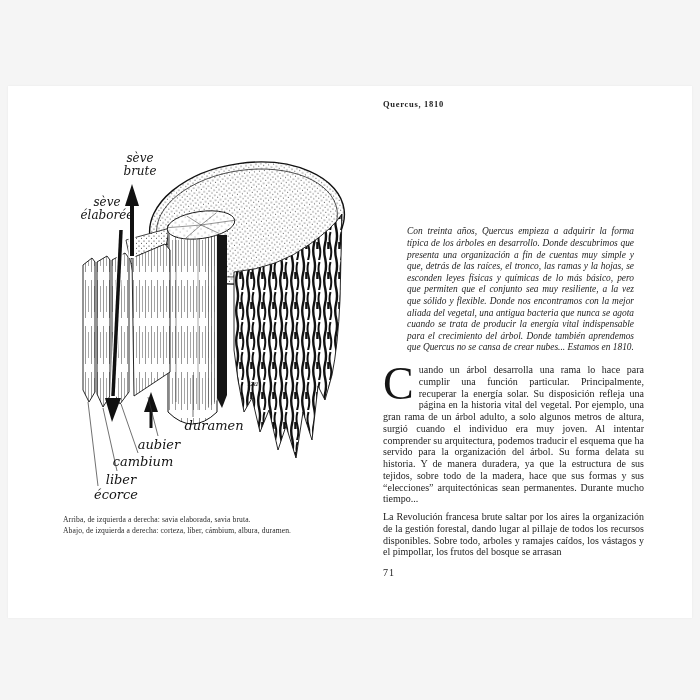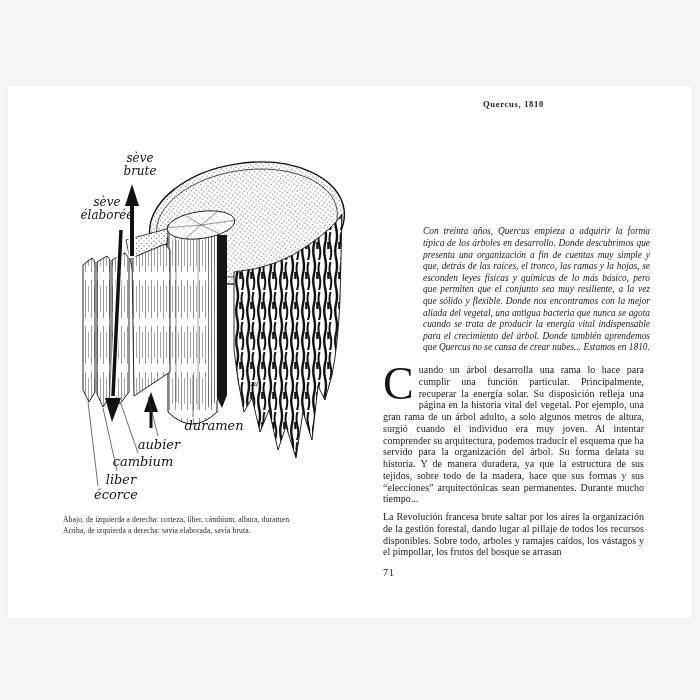--- a/index.html
+++ b/index.html
@@ -16,25 +16,25 @@
   
   .figure{position:absolute;left:40px;top:54px;width:300px;height:370px;}
   .hand{font-family:"DejaVu Serif", serif;font-style:italic;fill:#141414;}
   .caption{
     position:absolute;left:55px;top:428px;width:300px;
     font-size:7.6px;line-height:11px;color:#2a2a2a;letter-spacing:0.1px;
   }
   
   .column{position:absolute;left:375px;top:0;width:261px;height:532px;color:#1c1c1c;}
   .running-head{
-    position:absolute;top:13px;left:0;right:0;text-align:center;
+    position:absolute;top:13px;left:0;right:0;
     font-size:8.5px;font-weight:bold;letter-spacing:0.7px;color:#222;
   }
   .intro{
-    position:absolute;top:131px;left:40px;width:227px;
+    position:absolute;top:131px;left:24px;width:227px;
     font-style:italic;font-size:9.4px;line-height:11.6px;text-align:justify;
   }
   .body-par{
     position:absolute;top:268px;left:0;width:261px;
     font-size:10px;line-height:11.75px;text-align:justify;
   }
   .dropcap{
     float:left;font-size:46px;line-height:34px;
     padding:3px 5px 0 0;color:#161616;
   }
@@ -142,22 +142,22 @@
     <text class="hand" x="59" y="79" font-size="12" text-anchor="middle">élaborée</text>
     <text class="hand" x="166" y="290" font-size="13" text-anchor="middle">duramen</text>
     <text class="hand" x="111" y="309" font-size="13" text-anchor="middle">aubier</text>
     <text class="hand" x="95" y="326" font-size="13" text-anchor="middle">cambium</text>
     <text class="hand" x="73" y="344" font-size="13" text-anchor="middle">liber</text>
     <text class="hand" x="68" y="359" font-size="13" text-anchor="middle">écorce</text>
     <text class="hand" x="206" y="246" font-size="7" text-anchor="middle">Iza.</text>
   </svg>
 
   <div class="caption">
+    <div>Arriba, de izquierda a derecha: savia elaborada, savia bruta.</div>
     <div>Abajo, de izquierda a derecha: corteza, líber, cámbium, albura, duramen.</div>
-    <div>Arriba, de izquierda a derecha: savia elaborada, savia bruta.</div>
   </div>
 
   <div class="column">
     <div class="running-head">Quercus, 1810</div>
 
     <p class="intro">Con treinta años, Quercus empieza a adquirir la forma típica de los árboles en desarrollo. Donde descubrimos que presenta una organización a fin de cuentas muy simple y que, detrás de las raíces, el tronco, las ramas y la hojas, se esconden leyes físicas y químicas de lo más básico, pero que permiten que el conjunto sea muy resiliente, a la vez que sólido y flexible. Donde nos encontramos con la mejor aliada del vegetal, una antigua bacteria que nunca se agota cuando se trata de producir la energía vital indispensable para el crecimiento del árbol. Donde también aprendemos que Quercus no se cansa de crear nubes... Estamos en 1810.</p>
 
     <p class="body-par"><span class="dropcap">C</span><span>uando un árbol desarrolla una rama lo hace para cumplir una función particular. Principalmente, recuperar la energía solar. Su disposición refleja una página en la historia vital del vegetal. Por ejemplo, una gran rama de un árbol adulto, a solo algunos metros de altura, surgió cuando el individuo era muy joven. Al intentar comprender su arquitectura, podemos traducir el esquema que ha servido para la organización del árbol. Su forma delata su historia. Y de manera duradera, ya que la estructura de sus tejidos, sobre todo de la madera, hace que sus formas y sus “elecciones” arquitectónicas sean permanentes. Durante mucho tiempo...</span></p>
 
     <p class="par2">La Revolución francesa brute saltar por los aires la organización de la gestión forestal, dando lugar al pillaje de todos los recursos disponibles. Sobre todo, arboles y ramajes caídos, los vástagos y el pimpollar, los frutos del bosque se arrasan</p>

